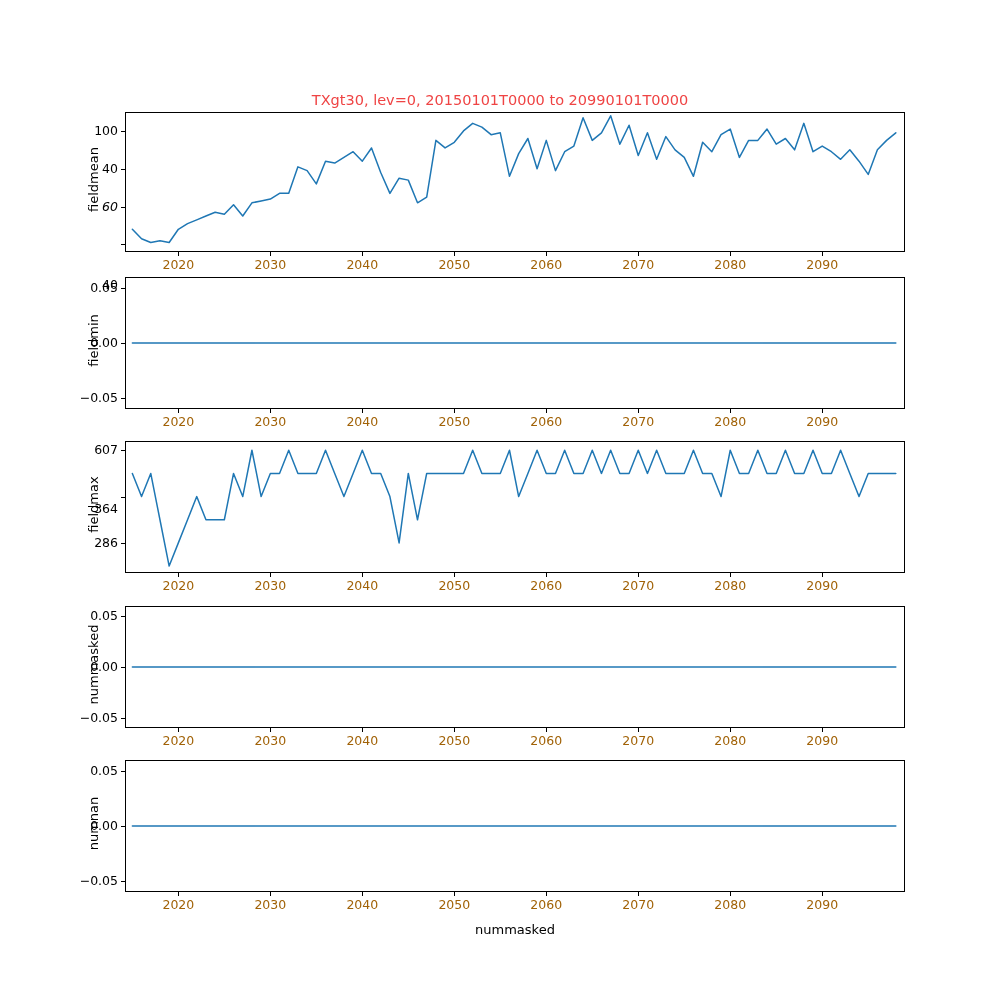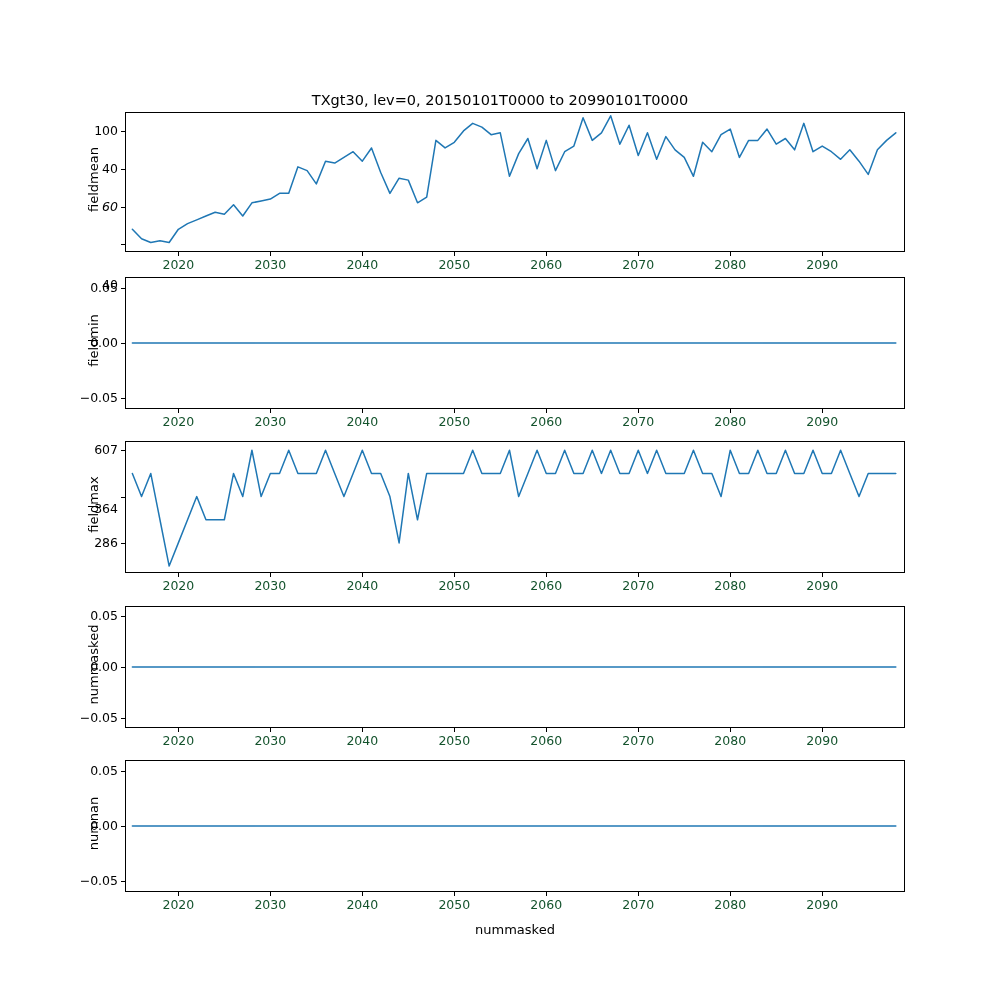--- a/index.html
+++ b/index.html
@@ -19,21 +19,21 @@
     width: 1000px;
     height: 1000px;
   }
   .fig-title {
     position: absolute;
     left: 0;
     top: 92px;
     width: 1000px;
     text-align: center;
     font-size: 14.5px;
-    color: #000000;
+    color: #ef4444;
   }
   .panel {
     position: absolute;
     box-sizing: border-box;
   }
   .axes-frame {
     position: absolute;
     left: 0;
     top: 0;
     width: 100%;
@@ -60,21 +60,21 @@
   .ytick-label {
     position: absolute;
     font-size: 12.5px;
     color: #000;
     text-align: right;
     white-space: nowrap;
   }
   .xtick-label {
     position: absolute;
     font-size: 12.5px;
-    color: #14532d;
+    color: #a16207;
     text-align: center;
     white-space: nowrap;
   }
   .xlabel {
     position: absolute;
     font-size: 13px;
     color: #000;
     text-align: center;
     white-space: nowrap;
   }

